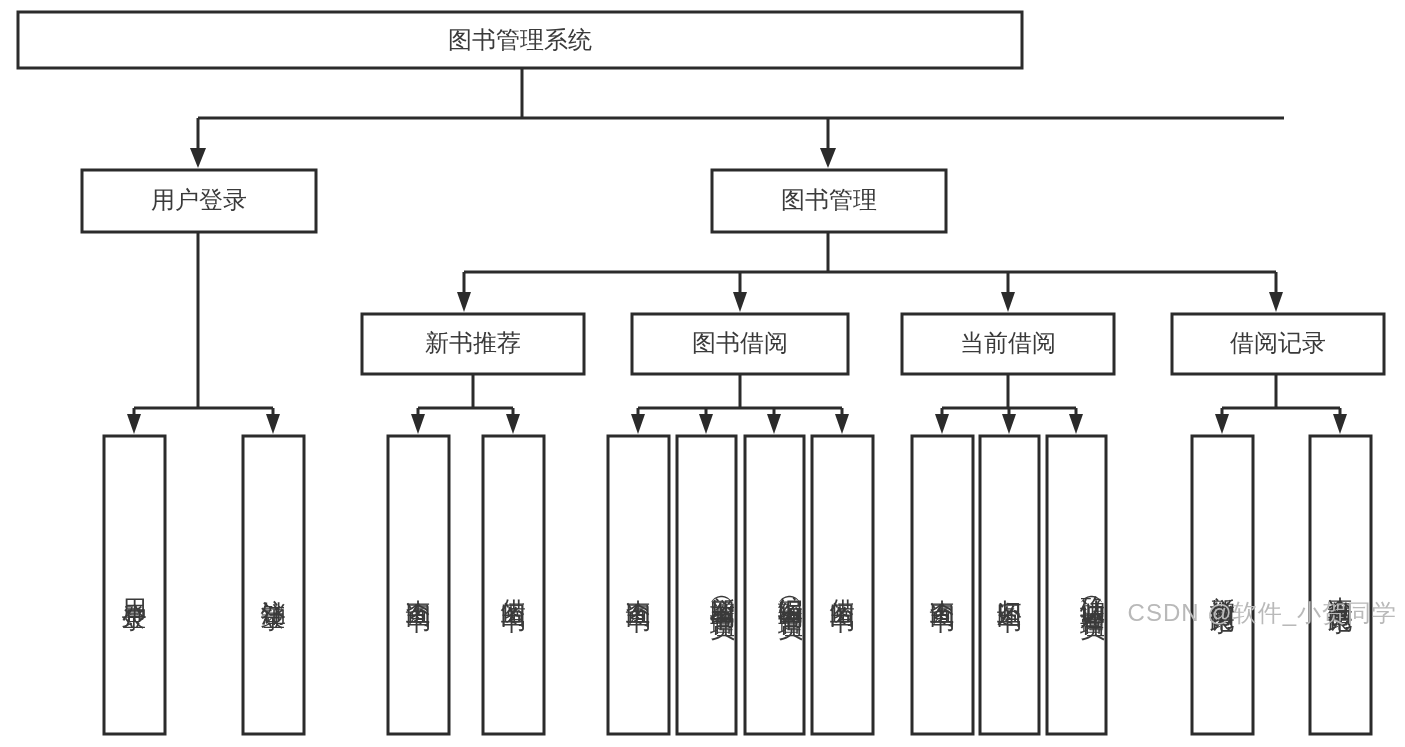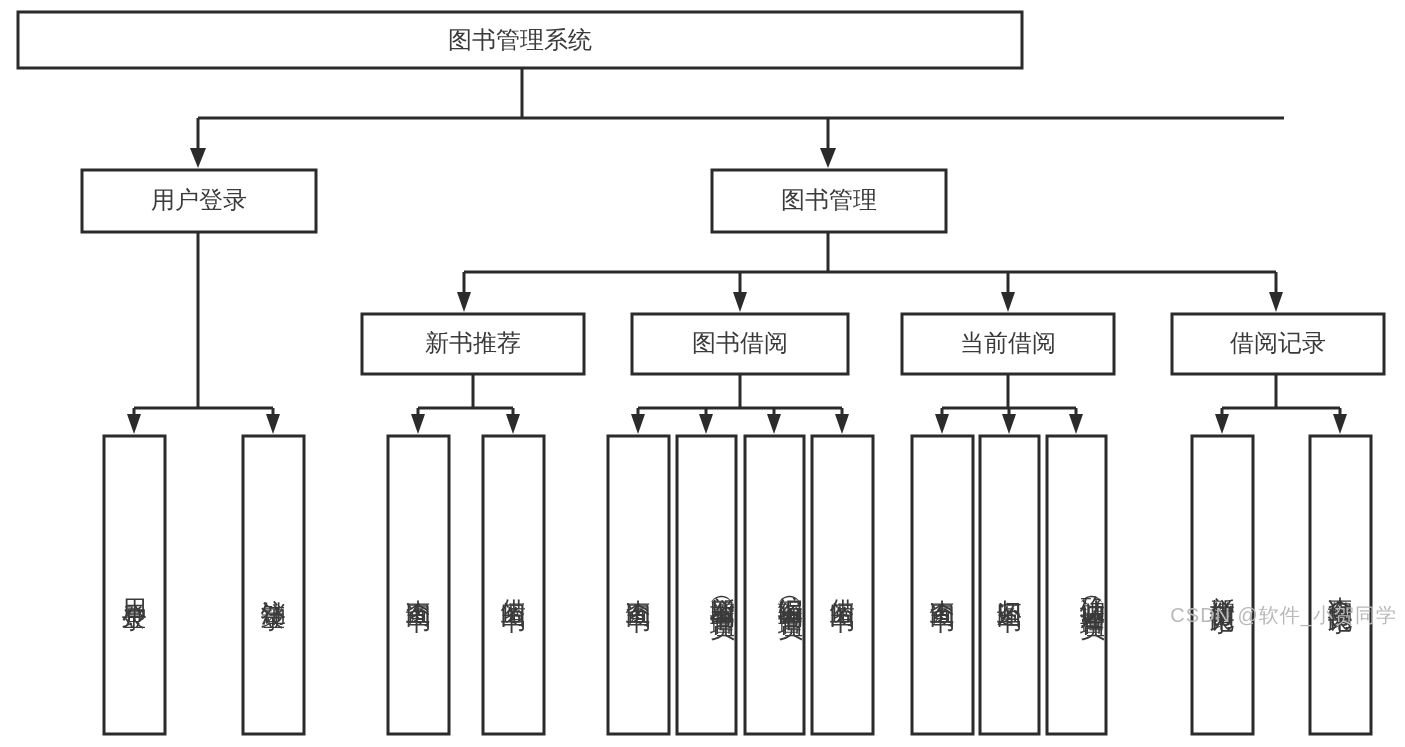--- a/index.html
+++ b/index.html
@@ -61,21 +61,21 @@
     justify-content: center;
     text-align: center;
     white-space: nowrap;
     pointer-events: none;
   }
   .watermark {
     position: absolute;
     right: 8px;
     bottom: 6px;
     font-family: "Liberation Sans", "DejaVu Sans", sans-serif;
-    font-size: 20px;
+    font-size: 24px;
     color: #b9b9b9;
     letter-spacing: 1px;
     white-space: nowrap;
   }
 </style>
 </head>
 <body>
 
 <div id="diagram-root">
 

